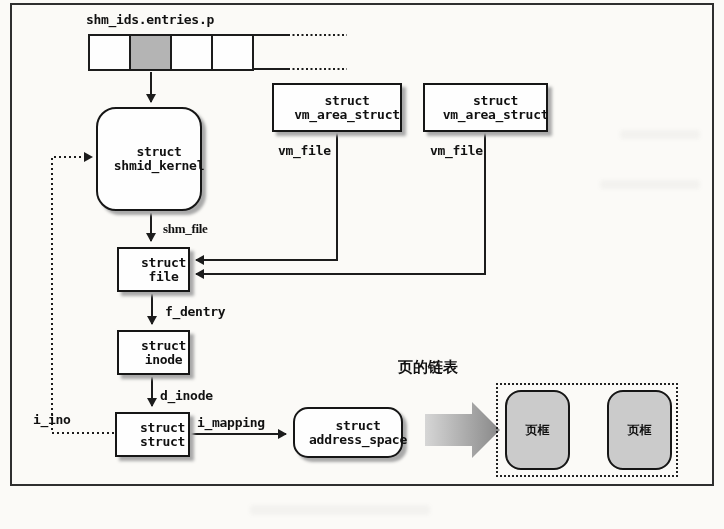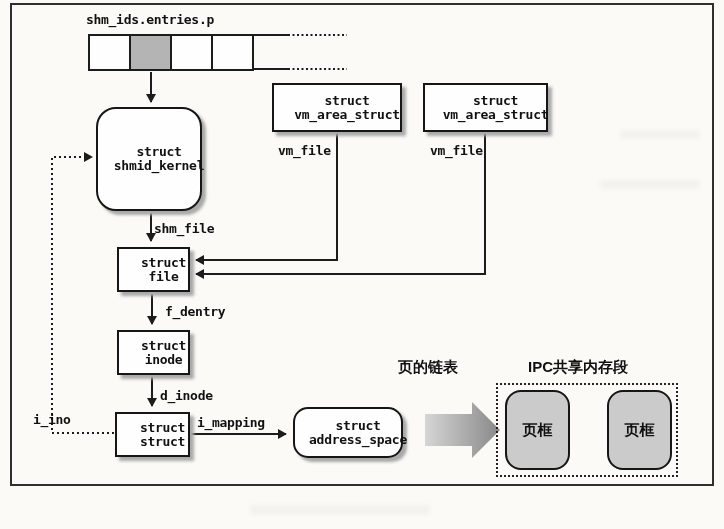--- a/index.html
+++ b/index.html
@@ -23,21 +23,21 @@
   .round{border-radius:20px;}
   .elabel{position:absolute;font-weight:bold;font-size:13px;color:#111;white-space:nowrap;letter-spacing:-0.3px;}
   .cjk{font-family:Liberation Sans, sans-serif;font-weight:bold;letter-spacing:0;}
   .cells{position:absolute;left:88px;top:34px;display:flex;}
   .cell{width:43px;height:37px;box-sizing:border-box;border:2px solid var(--line);background:var(--box-fill);margin-left:-2px;}
   .cell:first-child{margin-left:0;}
   .cell.hl{background:var(--cell-highlight);}
   .dashed-region{position:absolute;left:496px;top:383px;width:182px;height:94px;box-sizing:border-box;border:2px dotted #222;}
   .pframe{position:absolute;box-sizing:border-box;width:65px;height:80px;border:2.5px solid var(--box-border);
     border-radius:16px;background:var(--frame-fill);display:flex;align-items:center;justify-content:center;
-    font-size:15px;color:#111;}
+    font-size:12px;color:#111;}
   .caption{position:absolute;left:4px;top:498px;font-size:17px;color:#101010;}
   .artifact{position:absolute;background:#8a8a8a;opacity:0.07;filter:blur(2px);border-radius:3px;}
 </style>
 </head>
 <body>
 
 <div class="stage">
 
   <div class="artifact" style="left:620px;top:130px;width:80px;height:9px;"></div>
   <div class="artifact" style="left:600px;top:180px;width:100px;height:9px;"></div>
@@ -106,30 +106,29 @@
   <div class="node" style="left:115px;top:412px;width:75px;height:45px;">
     <span>struct</span>
     <span>struct</span>
   </div>
 
   <div class="node round" style="left:293px;top:407px;width:110px;height:51px;border-radius:15px;">
     <span>struct</span>
     <span>address_space</span>
   </div>
 
-  <span class="elabel" style="left:154px;top:221px;">shm_file</span>
+  <span class="elabel" style="left:163px;top:221px;font-family:Liberation Serif, serif;">shm_file</span>
   <span class="elabel" style="left:278px;top:143px;">vm_file</span>
   <span class="elabel" style="left:430px;top:143px;">vm_file</span>
   <span class="elabel" style="left:165px;top:304px;">f_dentry</span>
   <span class="elabel" style="left:160px;top:388px;text-align:center;">d_inode</span>
   <span class="elabel" style="left:197px;top:415px;">i_mapping</span>
   <span class="elabel" style="left:33px;top:412px;">i_ino</span>
   <span class="elabel cjk" style="left:398px;top:358px;font-size:15px;">页的链表</span>
 
-  <span class="elabel cjk" style="left:528px;top:358px;font-size:15px;">IPC共享内存段</span>
   <div class="dashed-region"></div>
   <div class="pframe cjk" style="left:505px;top:390px;">
     <span>页框</span>
   </div>
   <div class="pframe cjk" style="left:607px;top:390px;">
     <span>页框</span>
   </div>
 
 
 </div>

